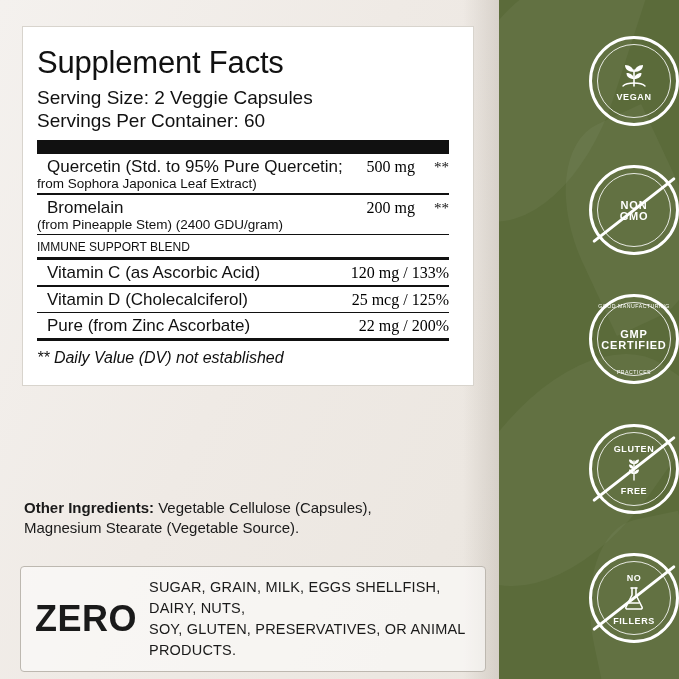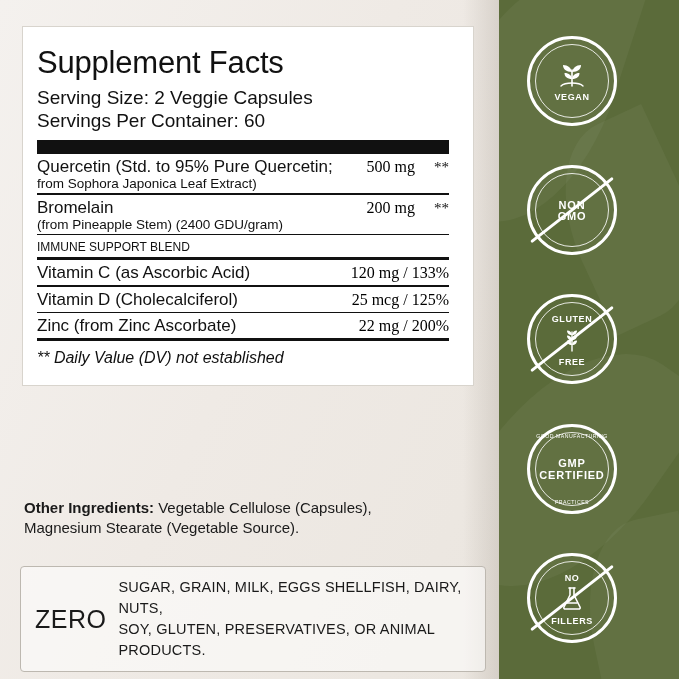--- a/index.html
+++ b/index.html
@@ -54,21 +54,21 @@
 
   
   #badges {
     position: absolute;
     top: 0;
     right: 0;
     width: 152px;
     height: 679px;
     display: flex;
     flex-direction: column;
-    align-items: flex-start;
+    align-items: flex-end;
     justify-content: space-around;
     padding: 16px 0;
     box-sizing: border-box;
   }
   .badge {
     width: 84px;
     height: 84px;
     border-radius: 50%;
     border: 3px solid #ffffff;
     position: relative;
@@ -167,20 +167,21 @@
     padding: 3px 0 3px 0;
   }
   .hdr-row div { font-size: 16.5px; color: #111111; }
   .nutrient {
     padding: 3px 0 2px 0;
   }
   .nutrient .name-line {
     display: flex;
     justify-content: space-between;
     align-items: baseline;
+    margin-left: 10px;
   }
   .nutrient .nm { font-size: 17px; color: #111111; }
   .nutrient .nm .paren { font-size: 17px; }
   .nutrient .dv {
     font-size: 15px;
     color: #111111;
     width: 26px;
     text-align: right;
     display: inline-block;
   }
@@ -228,24 +229,25 @@
     border: 1.5px solid #bdb8b0;
     border-radius: 4px;
     background: rgba(255,255,255,0.55);
     box-sizing: border-box;
     padding: 10px 14px;
     display: flex;
     align-items: center;
     gap: 12px;
   }
   #zero-word {
-    font-size: 25px;
+    font-size: 36px;
     color: #1a1a1a;
     letter-spacing: 0.5px;
     flex: 0 0 auto;
+    font-weight: bold;
   }
   #zero-text {
     font-size: 14.5px;
     color: #1a1a1a;
     line-height: 1.45;
     letter-spacing: 0.2px;
   }
 </style>
 </head>
 <body>
@@ -276,20 +278,28 @@
         </svg>
       </span>
       <span class="badge-label">VEGAN</span>
     </div>
 
     <div class="badge">
       <div class="inner-ring"></div>
       <span class="badge-label big" style="white-space:pre-line;">NON
 GMO</span>
       <div class="slash"></div>
+    </div>
+
+    <div class="badge">
+      <div class="inner-ring"></div>
+      <div class="arc-text">GOOD MANUFACTURING</div>
+      <span class="badge-label big" style="white-space:pre-line;">GMP
+CERTIFIED</span>
+      <div class="arc-text bottom">PRACTICES</div>
     </div>
 
     <div class="badge">
       <div class="inner-ring"></div>
       <span class="badge-label" style="position:absolute;top:16px;left:0;right:0;">GLUTEN</span>
       <span class="badge-icon" style="margin-top:2px;">
         <svg width="30" height="30" viewBox="0 0 30 30" fill="none" stroke="#ffffff" stroke-width="1.4" stroke-linecap="round">
           <path d="M15 27 L15 8"></path>
           <path d="M15 11 C11.5 11 10 9 10 6.5 C13 6.5 14.6 8.5 15 11 Z" fill="#ffffff" stroke="none"></path>
           <path d="M15 11 C18.5 11 20 9 20 6.5 C17 6.5 15.4 8.5 15 11 Z" fill="#ffffff" stroke="none"></path>
@@ -298,28 +308,20 @@
           <path d="M15 21 C11.5 21 10 19 10 16.5 C13 16.5 14.6 18.5 15 21 Z" fill="#ffffff" stroke="none"></path>
           <path d="M15 21 C18.5 21 20 19 20 16.5 C17 16.5 15.4 18.5 15 21 Z" fill="#ffffff" stroke="none"></path>
         </svg>
       </span>
       <span class="badge-label" style="position:absolute;bottom:14px;left:0;right:0;">FREE</span>
       <div class="slash"></div>
     </div>
 
     <div class="badge">
       <div class="inner-ring"></div>
-      <div class="arc-text">GOOD MANUFACTURING</div>
-      <span class="badge-label big" style="white-space:pre-line;">GMP
-CERTIFIED</span>
-      <div class="arc-text bottom">PRACTICES</div>
-    </div>
-
-    <div class="badge">
-      <div class="inner-ring"></div>
       <span class="badge-label" style="position:absolute;top:16px;left:0;right:0;">NO</span>
       <span class="badge-icon" style="margin-top:2px;">
         <svg width="28" height="28" viewBox="0 0 28 28" fill="none" stroke="#ffffff" stroke-width="1.6" stroke-linecap="round" stroke-linejoin="round">
           <path d="M11 4 L17 4"></path>
           <path d="M12 4 L12 11 L6 23 C5.4 24.2 6.2 25 7.4 25 L20.6 25 C21.8 25 22.6 24.2 22 23 L16 11 L16 4"></path>
           <path d="M9 19 L19 19"></path>
         </svg>
       </span>
       <span class="badge-label" style="position:absolute;bottom:14px;left:0;right:0;">FILLERS</span>
       <div class="slash"></div>
@@ -404,21 +406,21 @@
           <span>25 mcg / 125%</span>
         </div>
       </div>
     </div>
 
     <div class="rule-thin"></div>
 
     <div class="nutrient">
       <div class="name-line">
         <div class="nm">
-          <span>Zinc</span>
+          <span>Pure</span>
           <span class="paren">(from Zinc Ascorbate)</span>
         </div>
         <div class="amt-col">
           <span>22 mg / 200%</span>
         </div>
       </div>
     </div>
 
     <div class="rule-med"></div>
 

